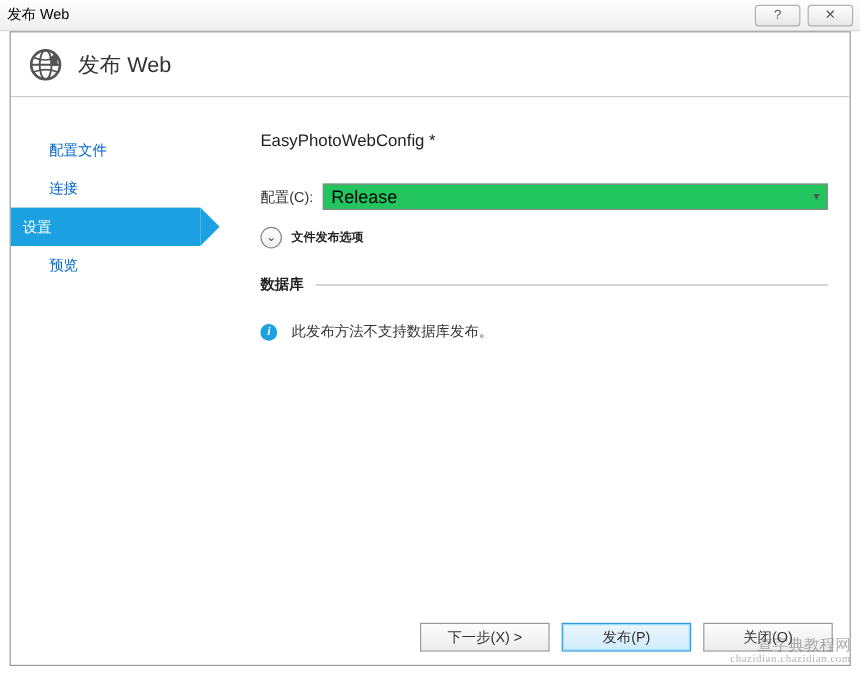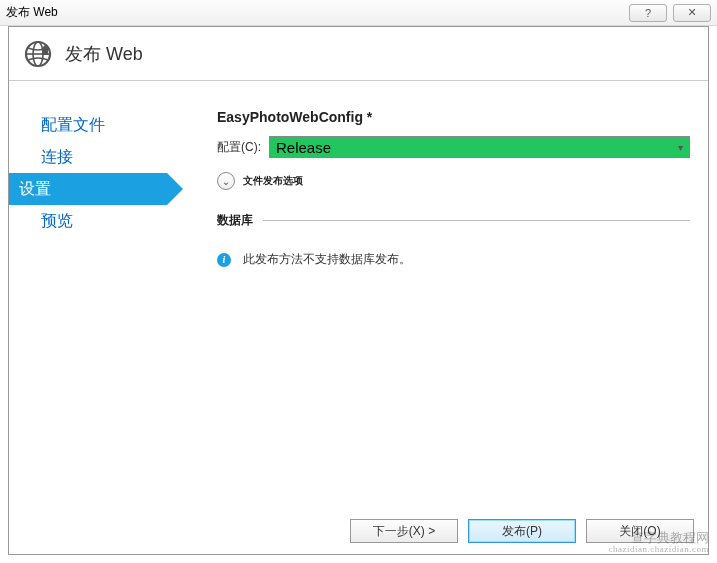--- a/index.html
+++ b/index.html
@@ -55,21 +55,21 @@
     }
     .sidebar {
       width: 158px;
       padding: 28px 0 0 0;
     }
     .sidebar-item {
       height: 32px;
       display: flex;
       align-items: center;
       padding-left: 32px;
-      font-size: 16px;
+      font-size: 12px;
       color: #0066cc;
       cursor: pointer;
       position: relative;
     }
     .sidebar-item.active {
       background: #1ba1e2;
       color: #fff;
       padding-left: 10px;
     }
     .sidebar-item.active::after {
@@ -81,23 +81,23 @@
       border-top: 16px solid transparent;
       border-bottom: 16px solid transparent;
       border-left: 16px solid #1ba1e2;
     }
     .main-panel {
       flex: 1;
       padding: 28px 18px 0 50px;
     }
     .profile-name {
       font-size: 14px;
-      font-weight: bold;
+      font-weight: normal;
       color: #222;
-      margin-bottom: 11px;
+      margin-bottom: 28px;
     }
     .config-row {
       display: flex;
       align-items: center;
       gap: 8px;
       margin-bottom: 14px;
     }
     .config-label { font-size: 12px; color: #333; }
     .config-select {
       flex: 1;

